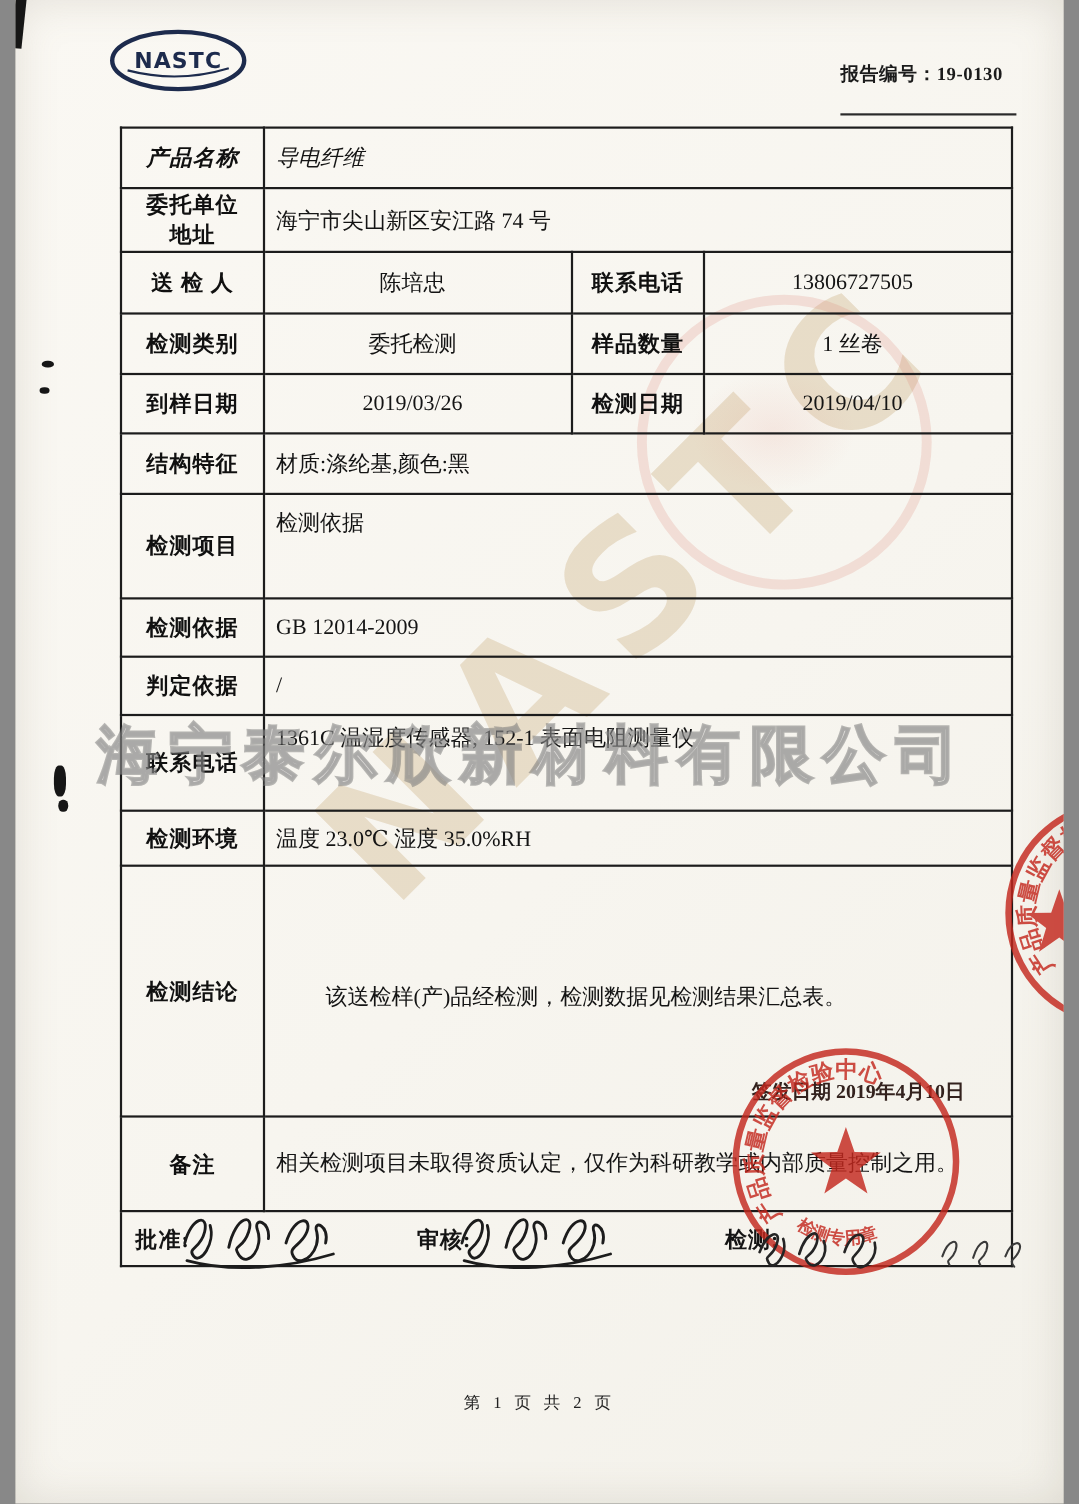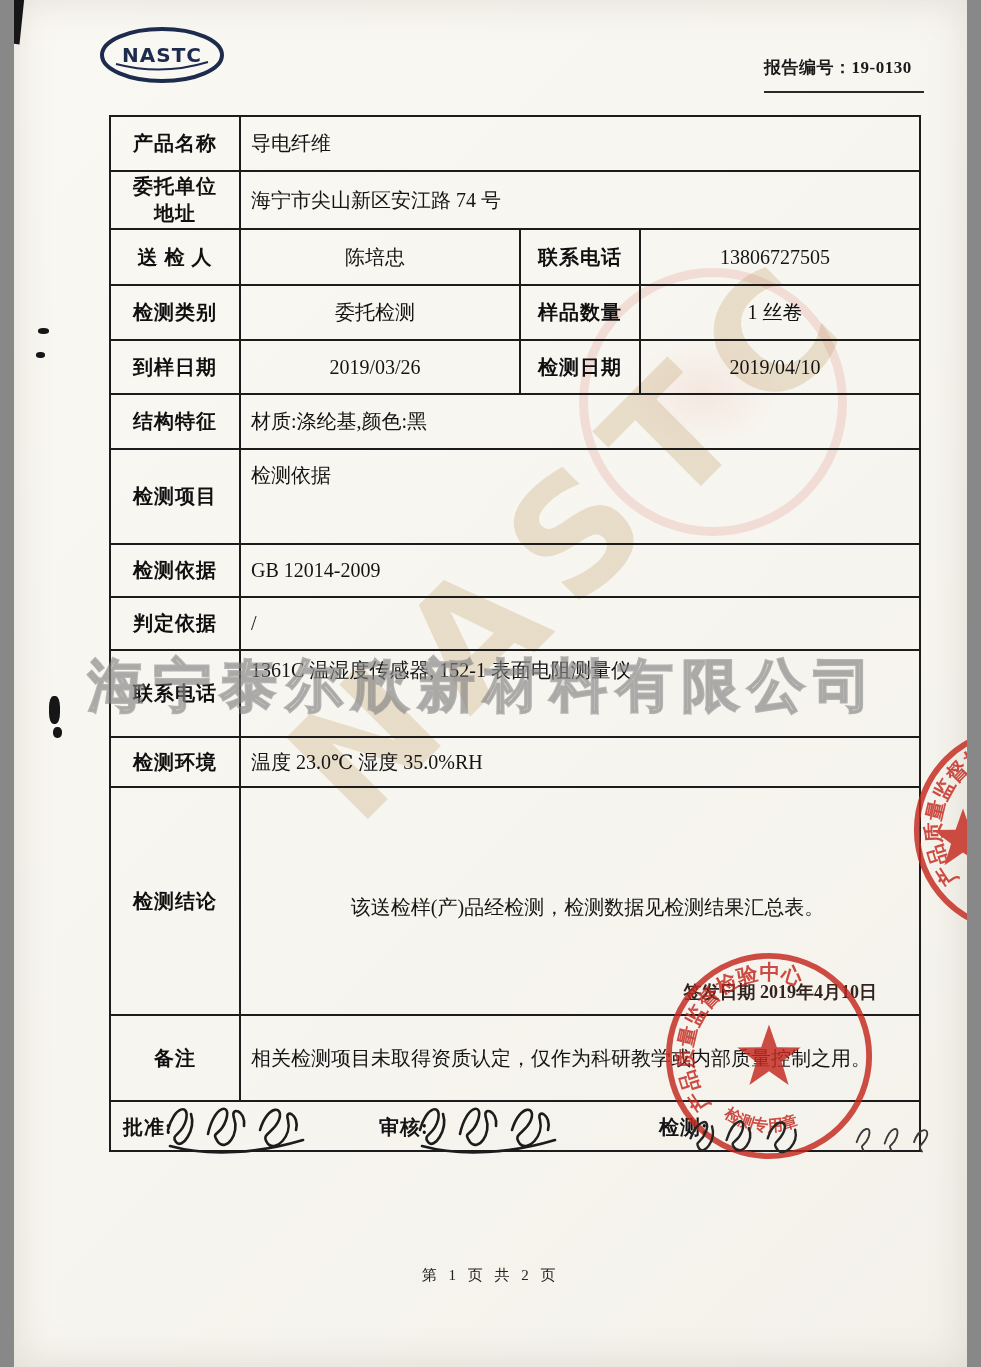--- a/index.html
+++ b/index.html
@@ -11,21 +11,21 @@
     overflow:hidden;
     font-family:"Liberation Serif","DejaVu Serif",serif;
     color:#141414;
     box-shadow:inset 0 0 40px rgba(120,110,90,.18);
   }
   
   .logo{position:absolute;left:84px;top:26px;width:128px;height:58px;}
   .report-no{
     position:absolute;left:750px;top:56px;width:160px;
     font-size:17px;font-weight:700;letter-spacing:.5px;
-    border-bottom:2px solid #2a2a2a;padding-bottom:12px;text-align:left;color:#1b1b1b;
+    border-bottom:2px solid #2a2a2a;padding-bottom:24px;text-align:left;color:#1b1b1b;
   }
   
   .wm-brand{
     position:absolute;left:180px;top:455px;width:760px;height:160px;
     font-family:"DejaVu Sans","Liberation Sans",sans-serif;
     font-size:158px;font-weight:700;letter-spacing:26px;
     color:rgba(194,161,110,.30);
     transform:rotate(-45deg);transform-origin:center;
     text-align:center;line-height:160px;white-space:nowrap;
     z-index:1;pointer-events:none;
@@ -60,27 +60,27 @@
     vertical-align:middle;
     background:transparent;
   }
   td.lc{
     text-align:center;font-weight:600;letter-spacing:1px;
     white-space:pre-line;color:#101010;
   }
   td.val{padding-left:14px;}
   td.val.center{text-align:center;padding-left:0;}
   td.val.top{vertical-align:top;padding-top:12px;}
-  tr.r1 td{height:53px;} tr.r2 td{height:56px;} tr.r3 td{height:54px;}
+  tr.r1 td{height:53px;font-style:italic;} tr.r2 td{height:56px;} tr.r3 td{height:54px;}
   tr.r4 td{height:53px;} tr.r5 td{height:52px;} tr.r6 td{height:53px;}
   tr.r7 td{height:81px;} tr.r8 td{height:51px;} tr.r9 td{height:51px;}
   tr.r10 td{height:79px;} tr.r11 td{height:48px;} tr.r12 td{height:226px;}
   tr.r13 td{height:84px;} tr.r14 td{height:48px;}
   td.conclusion-cell{position:relative;vertical-align:top;}
-  .conclusion-text{margin:0;padding:12px 30px 0 45px;line-height:1.5;text-align:center;}
+  .conclusion-text{margin:0;padding:12px 30px 0 45px;line-height:1.5;}
   .issue-date{position:absolute;right:42px;bottom:10px;font-size:18px;color:#33221e;font-weight:600;}
   td.remark-cell{vertical-align:top;padding-top:10px;line-height:1.45;border-radius:28px;}
   td.sig-cell{position:relative;padding:0;}
   .sig-label{position:absolute;top:12px;font-weight:600;letter-spacing:1px;}
   .sig-label.approve{left:12px;} .sig-label.review{left:268px;} .sig-label.test{left:548px;}
   
   .stamp{position:absolute;z-index:4;opacity:.82;}
   .stamp-bottom{left:647px;top:948px;width:216px;height:216px;}
   .stamp-right{left:895px;top:722px;width:216px;height:216px;}
   

